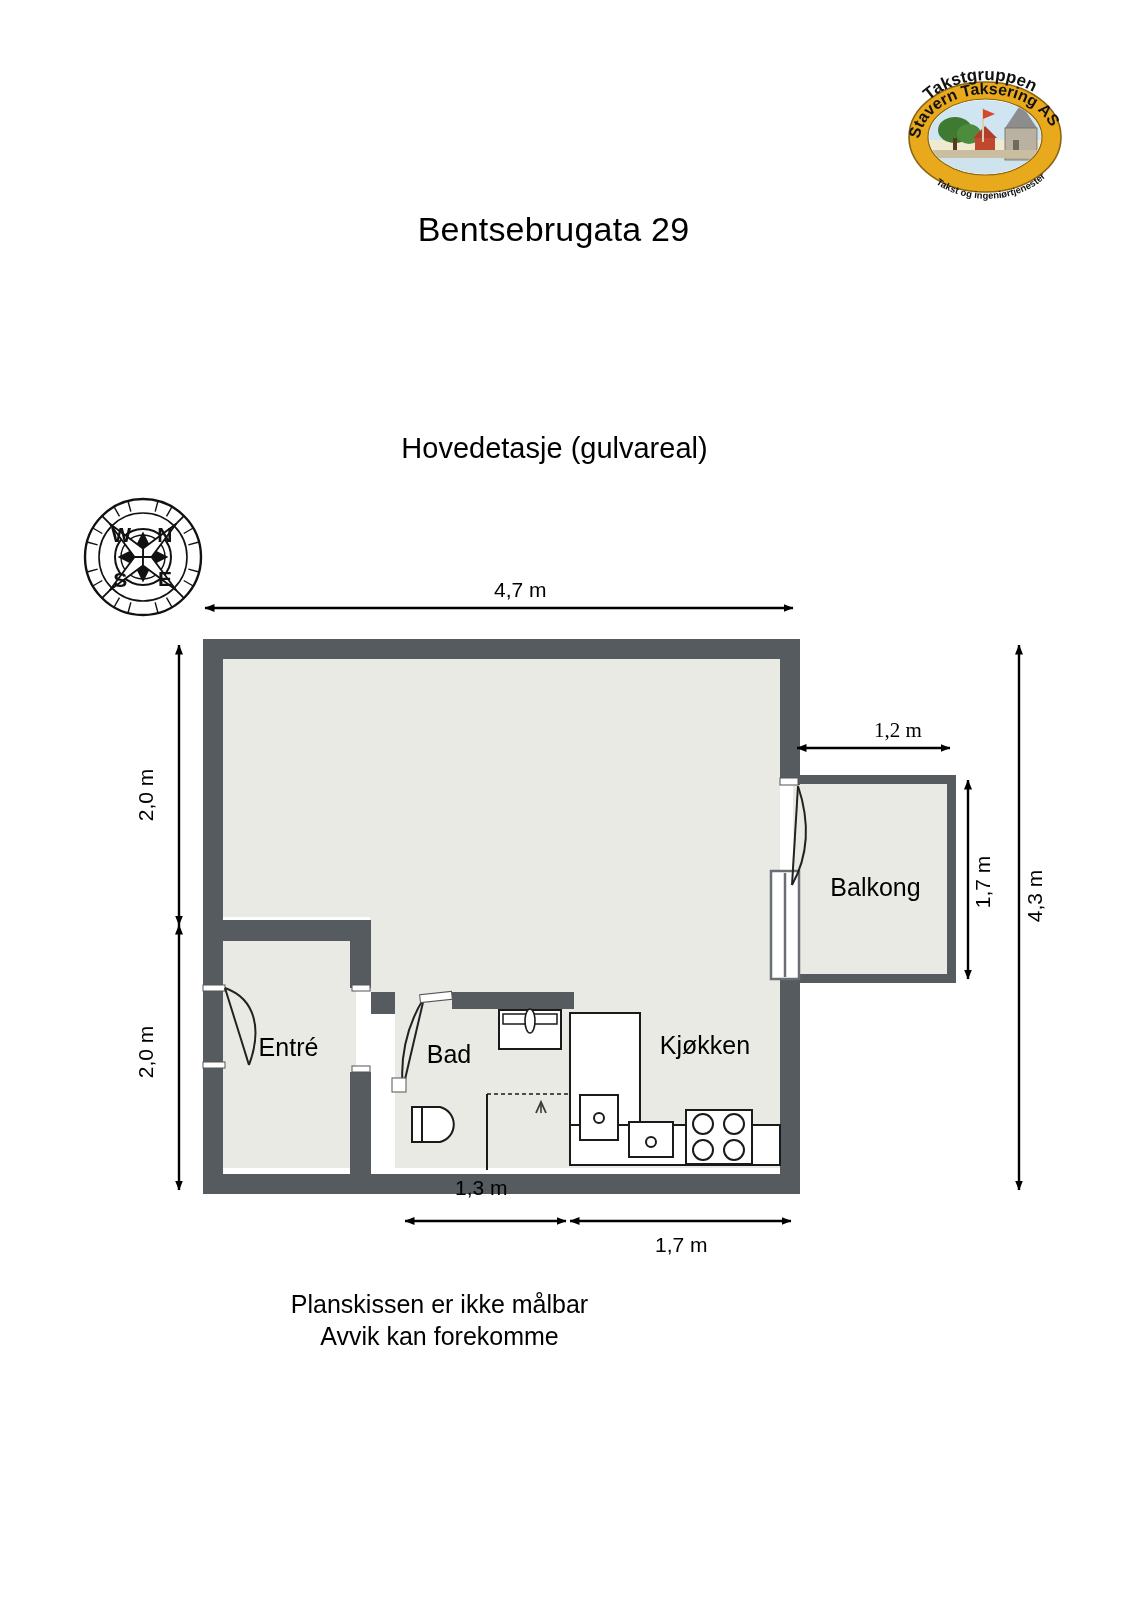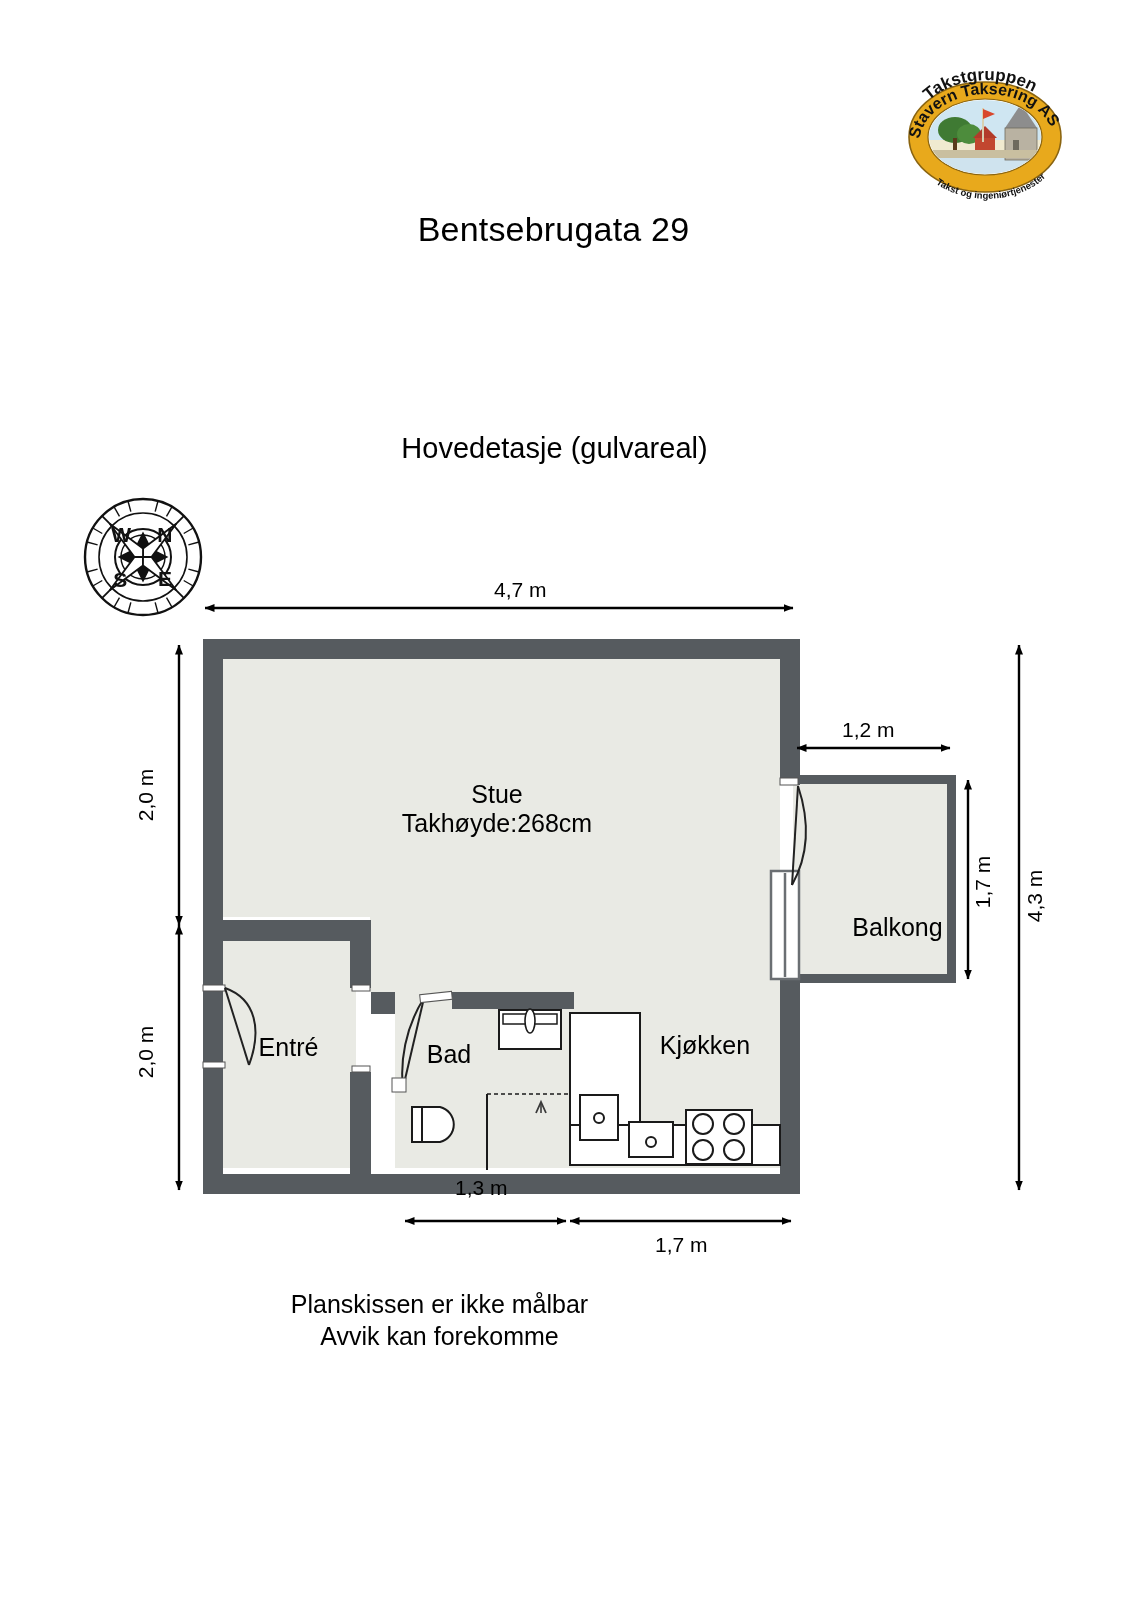--- a/index.html
+++ b/index.html
@@ -381,36 +381,32 @@
 
         <line x1="179" y1="925" x2="179" y2="1190" marker-start="url(#arrTail)" marker-end="url(#arrHead)"></line>
 
         <line x1="405" y1="1221" x2="566" y2="1221" marker-start="url(#arrTail)" marker-end="url(#arrHead)"></line>
 
         <line x1="570" y1="1221" x2="791" y2="1221" marker-start="url(#arrTail)" marker-end="url(#arrHead)"></line>
       </g>
     </svg>
   </div>
 
-  <div class="room-label" style="left:357px; top:780px; width:280px;">
-    <span>Stue</span>
-    <span class="sub">Takhøyde:268cm</span>
-  </div>
-
-  <div class="room-label" style="left:788px; top:913px; width:175px;padding-left:22px;">Balkong</div>
+
+  <div class="room-label" style="left:788px; top:873px; width:175px;">Balkong</div>
 
   <div class="room-label" style="left:216px; top:1033px; width:145px;text-align:center;">Entré</div>
 
   <div class="room-label" style="left:404px; top:1040px; width:90px;">Bad</div>
 
   <div class="room-label" style="left:640px; top:1031px; width:130px;">Kjøkken</div>
 
   <div class="dim-label" style="left:494px; top:578px;text-align:center;">4,7 m</div>
 
-  <div class="dim-label" style="left:842px; top:718px;">1,2 m</div>
+  <div class="dim-label" style="left:874px; top:718px;font-family:Liberation Serif, serif;">1,2 m</div>
 
   <div class="dim-label dim-vert" style="left:957px; top:870px;">1,7 m</div>
 
   <div class="dim-label dim-vert" style="left:1009px; top:884px;">4,3 m</div>
 
   <div class="dim-label dim-vert" style="left:120px; top:783px;">2,0 m</div>
 
   <div class="dim-label dim-vert" style="left:120px; top:1040px;">2,0 m</div>
 
   <div class="dim-label" style="left:455px; top:1176px;">1,3 m</div>

